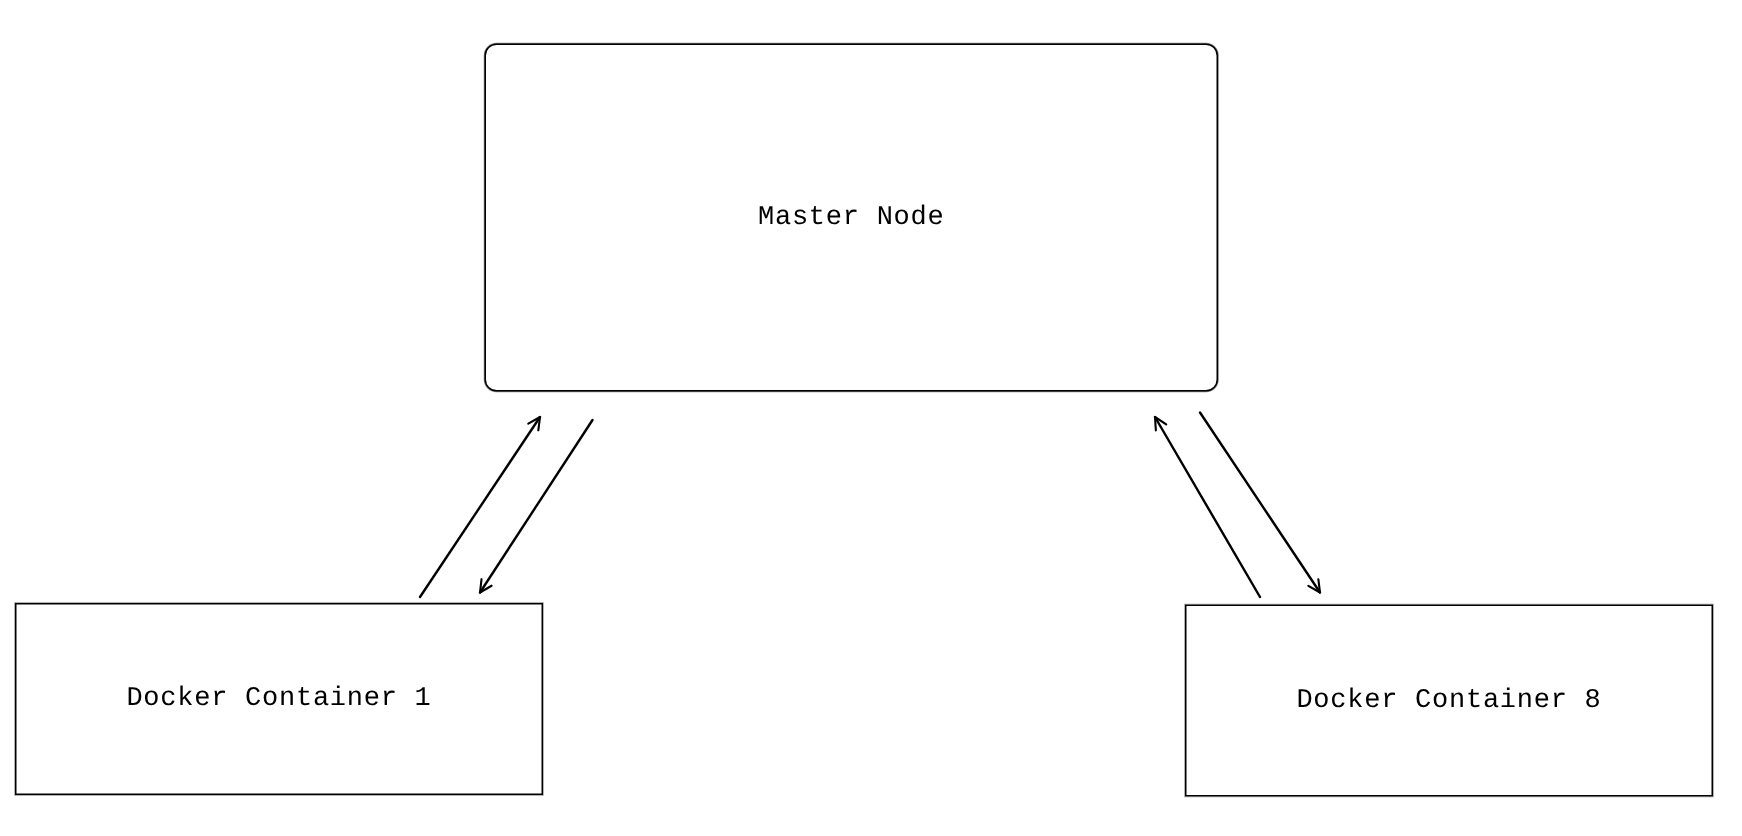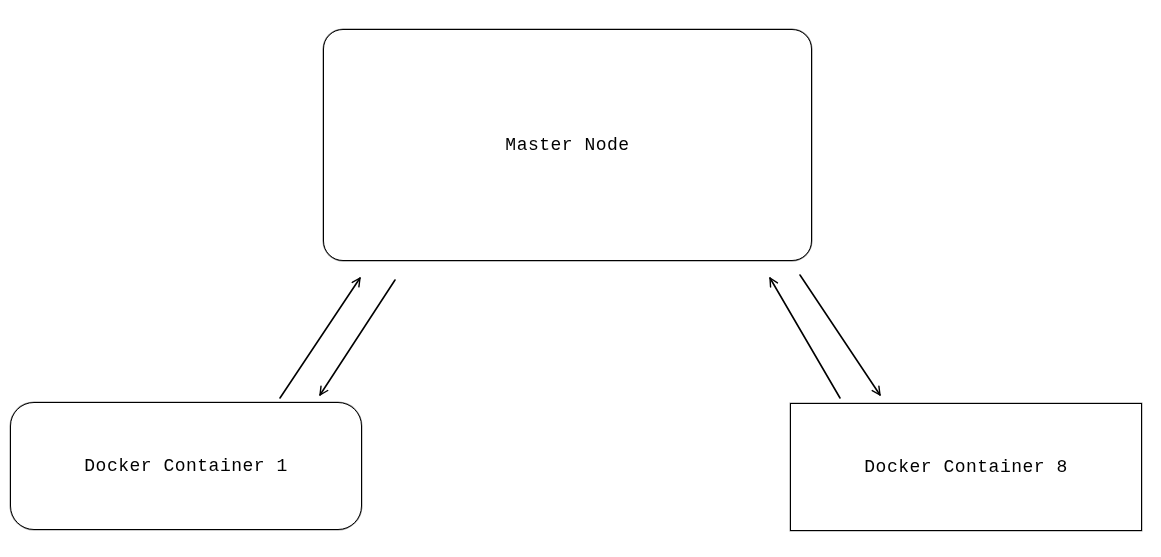--- a/index.html
+++ b/index.html
@@ -15,21 +15,21 @@
   .node {
     position: absolute;
     display: flex;
     align-items: center;
     justify-content: center;
     background: #ffffff;
     box-sizing: border-box;
   }
   .master {
     border: 1.5px solid #000;
-    border-radius: 20px;
+    border-radius: 8px;
     box-shadow: 0 0 0 0.5px rgba(0,0,0,0.5); 
   }
   .container-box {
     border: 1.5px solid #000;
     box-shadow: 0 0 0 0.5px rgba(0,0,0,0.4); 
   }
   .label {
     font-size: 18px;
     letter-spacing: 0.5px;
     color: #000;
@@ -45,21 +45,21 @@
     pointer-events: none;
   }
 </style>
 </head>
 <body>
 
 <div class="node master" style="left:323px; top:29px; width:489px; height:232px;">
   <span class="label">Master Node</span>
 </div>
 
-<div class="node container-box" style="left:10px; top:402px; width:352px; height:128px;border-radius:24px;">
+<div class="node container-box" style="left:10px; top:402px; width:352px; height:128px;">
   <span class="label">Docker Container 1</span>
 </div>
 
 <div class="node container-box" style="left:790px; top:403px; width:352px; height:128px;">
   <span class="label">Docker Container 8</span>
 </div>
 
 <svg class="arrows" viewBox="0 0 1161 557">
   <defs>
     <marker id="arrowhead" markerWidth="12" markerHeight="12" refX="9" refY="5" orient="auto" markerUnits="userSpaceOnUse">

